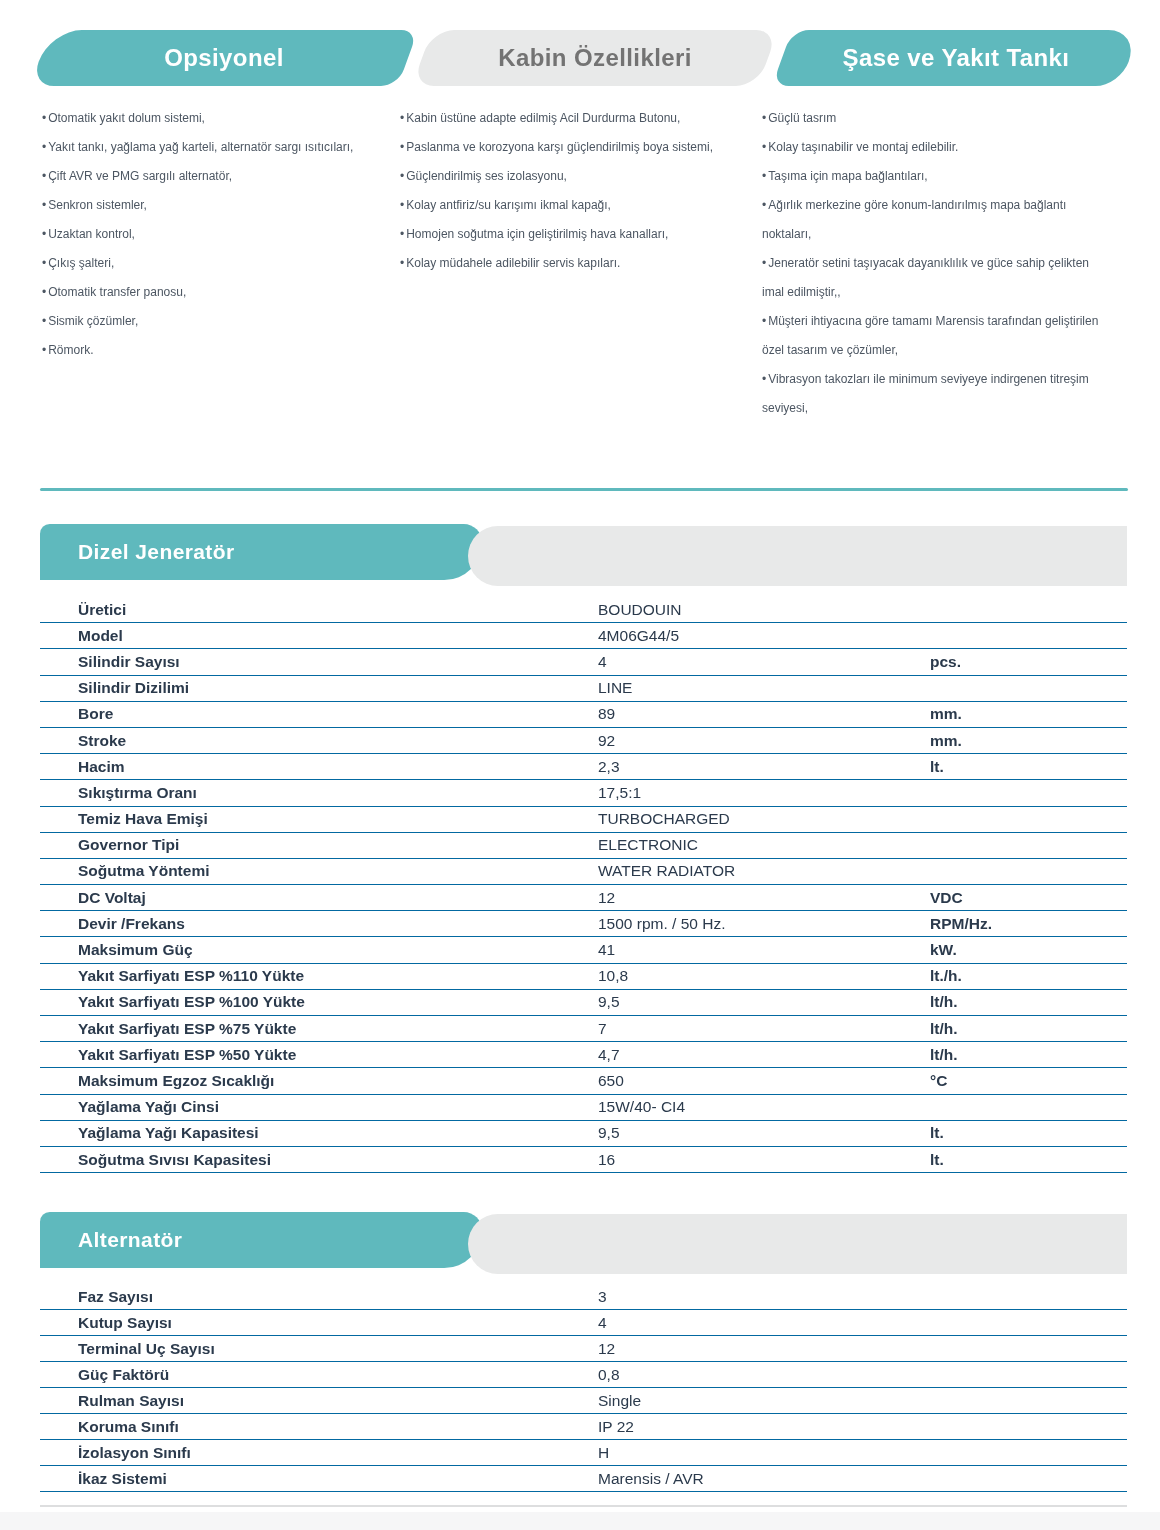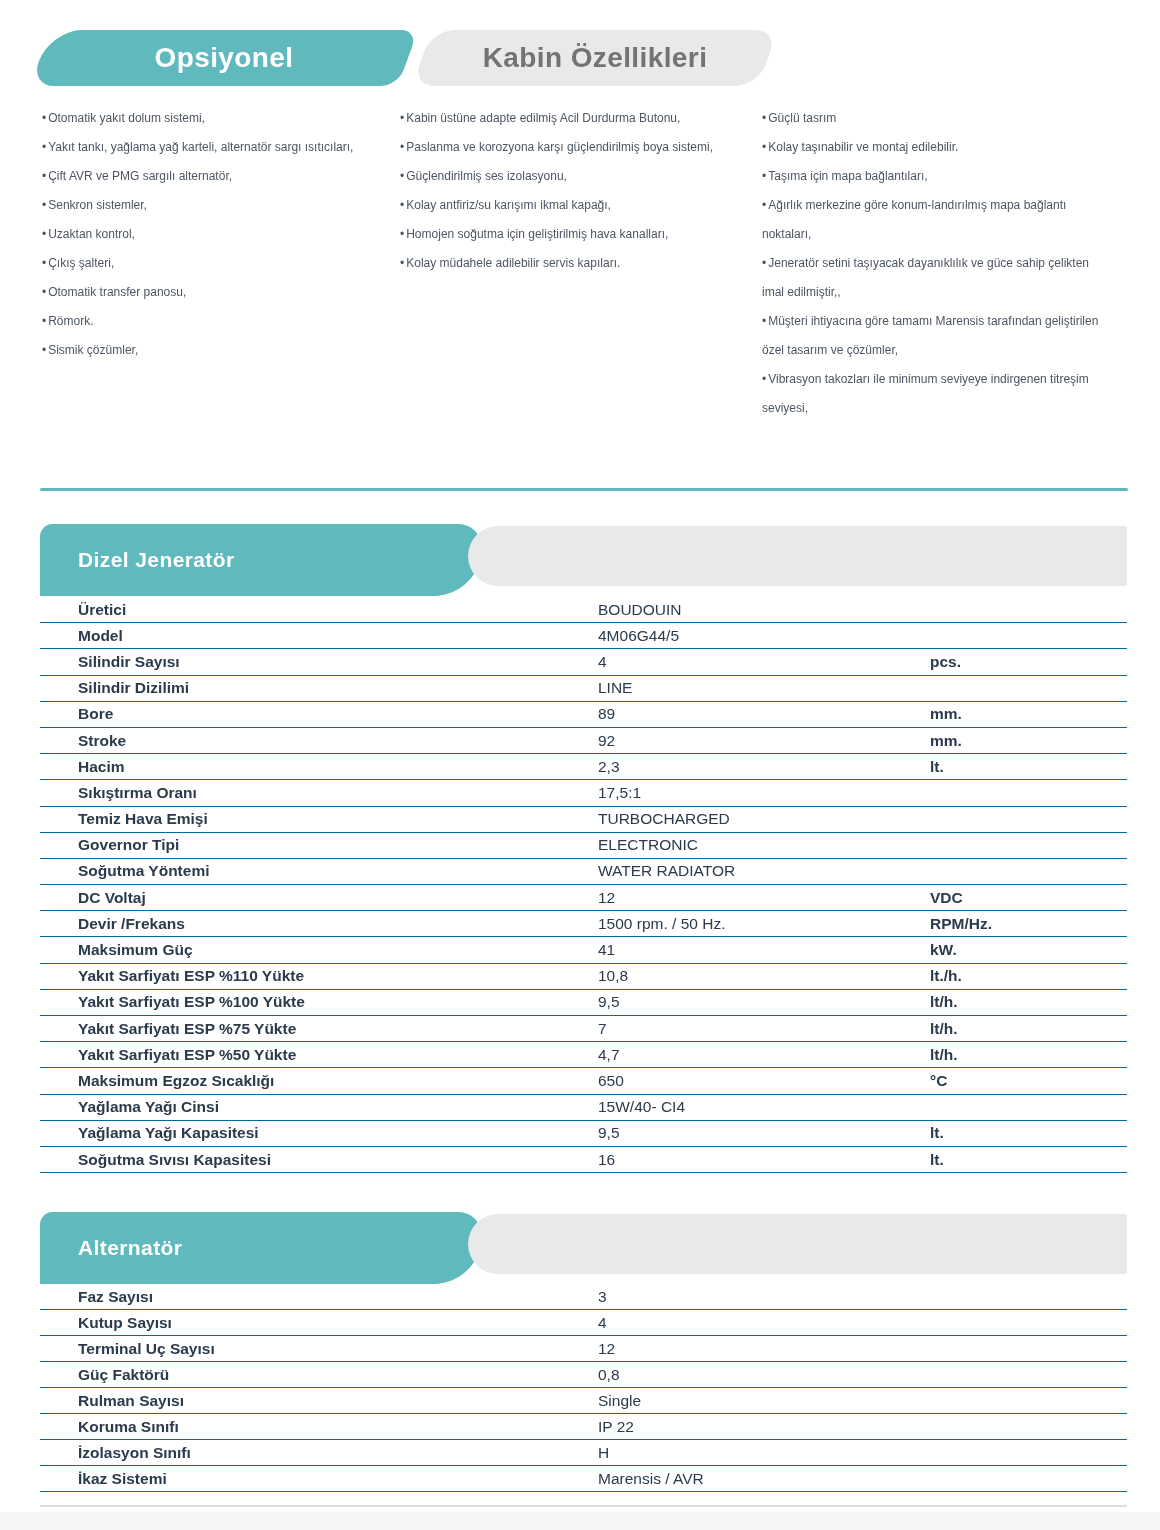--- a/index.html
+++ b/index.html
@@ -9,38 +9,38 @@
   }
   
   .top-pill{position:absolute;top:30px;height:56px;}
   .top-pill .bg{position:absolute;inset:0;transform:skewX(-20deg);border-radius:22px;}
   .top-pill.p1 .bg{border-radius:34px 18px 18px 26px;}
   .top-pill.p3 .bg{border-radius:18px 34px 26px 18px;}
   .top-pill.teal .bg{background:#5fb9bd;}
   .top-pill.gray .bg{background:#e8e9e9;}
   .top-pill .label{
     position:relative;display:flex;height:100%;align-items:center;justify-content:center;
-    font-size:28px;font-weight:700;letter-spacing:.4px;
+    font-size:24px;font-weight:700;letter-spacing:.4px;
   }
   .top-pill.teal .label{color:#ffffff;}
   .top-pill.gray .label{color:#737373;}
   .tp1{left:40px;width:368px;}
   .tp2{left:422px;width:346px;}
   .tp3{left:782px;width:348px;}
   
   .bcol{position:absolute;top:104px;font-size:12px;line-height:29px;color:#4c5662;}
   .bcol1{left:42px;width:322px;}
   .bcol2{left:400px;width:348px;}
   .bcol3{left:762px;width:350px;}
   .li::before{content:"\2022";margin-right:2px;}
   
   .hr-teal{position:absolute;left:40px;top:488px;width:1088px;height:3px;background:#5fb9bd;border-radius:2px;}
   
   .sec-pill{
-    position:absolute;left:40px;width:442px;height:72px;background:#5fb9bd;
+    position:absolute;left:40px;width:442px;height:56px;background:#5fb9bd;
     border-radius:16px 30px 62px 0;
   }
   .sec-pill .label{
     display:flex;align-items:center;height:100%;padding-left:38px;
     color:#ffffff;font-size:21px;font-weight:700;letter-spacing:.4px;
   }
   .sec-gray{
     position:absolute;left:468px;width:659px;height:60px;background:#e8e9e9;
     border-radius:40px 0 0 40px;
   }
@@ -68,32 +68,36 @@
 
 <div class="page">
 
   <div class="top-pill teal p1 tp1">
     <div class="bg"></div>
     <div class="label">Opsiyonel</div>
   </div>
   <div class="top-pill gray tp2">
     <div class="bg"></div>
     <div class="label">Kabin Özellikleri</div>
+  </div>
+  <div class="top-pill teal p3 tp3">
+    <div class="bg"></div>
+    <div class="label">Şase ve Yakıt Tankı</div>
   </div>
 
   <div class="bcol bcol1">
     <div class="li">Otomatik yakıt dolum sistemi,</div>
     <div class="li">Yakıt tankı, yağlama yağ karteli, alternatör sargı ısıtıcıları,</div>
     <div class="li">Çift AVR ve PMG sargılı alternatör,</div>
     <div class="li">Senkron sistemler,</div>
     <div class="li">Uzaktan kontrol,</div>
     <div class="li">Çıkış şalteri,</div>
     <div class="li">Otomatik transfer panosu,</div>
+    <div class="li">Sismik çözümler,</div>
     <div class="li">Römork.</div>
-    <div class="li">Sismik çözümler,</div>
   </div>
 
   <div class="bcol bcol2">
     <div class="li">Kabin üstüne adapte edilmiş Acil Durdurma Butonu,</div>
     <div class="li">Paslanma ve korozyona karşı güçlendirilmiş boya sistemi,</div>
     <div class="li">Güçlendirilmiş ses izolasyonu,</div>
     <div class="li">Kolay antfiriz/su karışımı ikmal kapağı,</div>
     <div class="li">Homojen soğutma için geliştirilmiş hava kanalları,</div>
     <div class="li">Kolay müdahele adilebilir servis kapıları.</div>
   </div>

